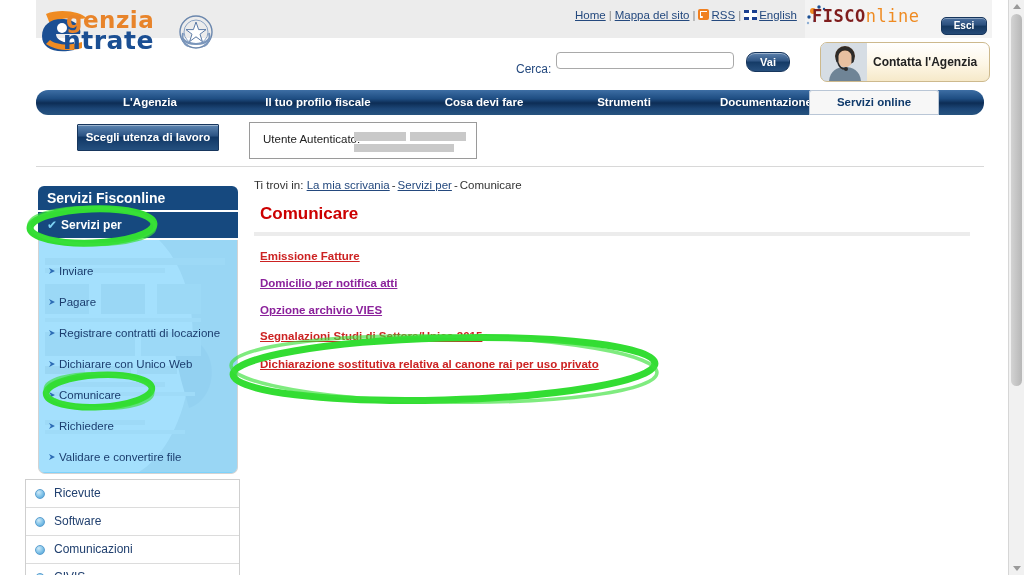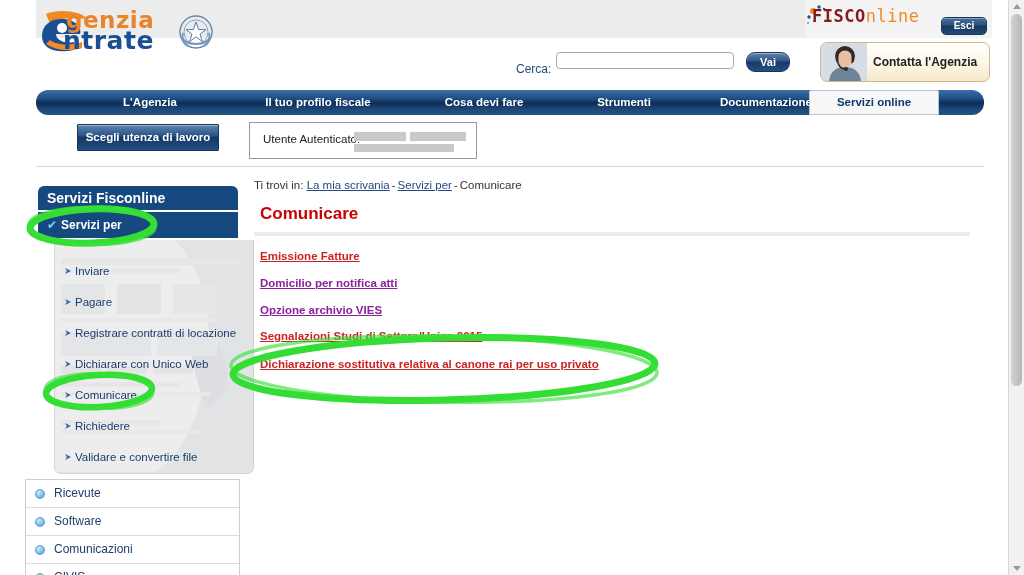--- a/index.html
+++ b/index.html
@@ -208,23 +208,23 @@
   .side-active {
     position: absolute; left: 38px; top: 212px;
     width: 200px; height: 26px;
     background: #16497f;
     color: #ffffff; font-size: 12px; font-weight: bold;
     line-height: 26px; padding-left: 9px; box-sizing: border-box;
   }
   .side-check { color: #7fd4f5; margin-right: 4px; font-size: 12px; }
 
   .side-menu {
-    position: absolute; left: 54px; top: 240px;
+    position: absolute; left: 38px; top: 240px;
     width: 200px; height: 234px;
-    background: #e5e5e5;
+    background: #7dd3fc;
     border: 1px solid #d3d3d3; border-top: none;
     border-bottom-left-radius: 7px; border-bottom-right-radius: 7px;
     box-sizing: border-box;
     overflow: hidden;
   }
   .side-bg {
     position: absolute; left: 0; top: 0; width: 198px; height: 232px;
     opacity: .30;
   }
   .side-link {
@@ -337,20 +337,23 @@
     <svg class="logo-emblem" viewBox="0 0 40 40">
       <circle cx="20" cy="20" r="16" fill="none" stroke="#6b87ad" stroke-width="1.4"></circle>
       <circle cx="20" cy="20" r="12" fill="none" stroke="#8aa3c4" stroke-width="1"></circle>
       <path d="M20 10 l2.6 7.6 H30 l-6 4.6 2.4 7.4 -6.4-4.8 -6.4 4.8 2.4-7.4 -6-4.6 h7.4 Z" fill="#ffffff" stroke="#5b7aa6" stroke-width="1"></path>
       <path d="M6 26 C12 34 28 34 34 26" fill="none" stroke="#7b96bb" stroke-width="2.2"></path>
       <path d="M7 21 C5 27 8 32 12 34" fill="none" stroke="#7b96bb" stroke-width="2"></path>
       <path d="M33 21 C35 27 32 32 28 34" fill="none" stroke="#7b96bb" stroke-width="2"></path>
     </svg>
   </div>
 
+  <div class="toplinks">
+    <a href="#">Home</a><span class="sep">|</span><a href="#">Mappa del sito</a><span class="sep">|</span><span class="rss-ico"></span><a href="#">RSS</a><span class="sep">|</span><span class="flag-ico"></span><a href="#">English</a>
+  </div>
 
   <svg class="fisco-dots" viewBox="0 0 22 24">
     <circle cx="13" cy="3" r="1.7" fill="#1b4f93"></circle>
     <circle cx="18" cy="5" r="1.2" fill="#1b4f93"></circle>
     <circle cx="7" cy="7" r="3" fill="#ef8b22"></circle>
     <circle cx="3" cy="13" r="1.7" fill="#1b4f93"></circle>
     <circle cx="8" cy="17" r="1.2" fill="#8fb0d4"></circle>
     <circle cx="2" cy="19" r="1.2" fill="#8fb0d4"></circle>
   </svg>
   <div class="fisco">

